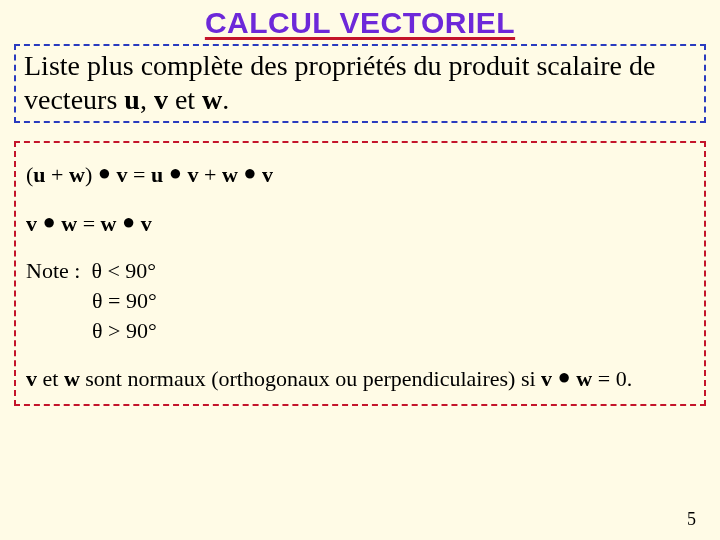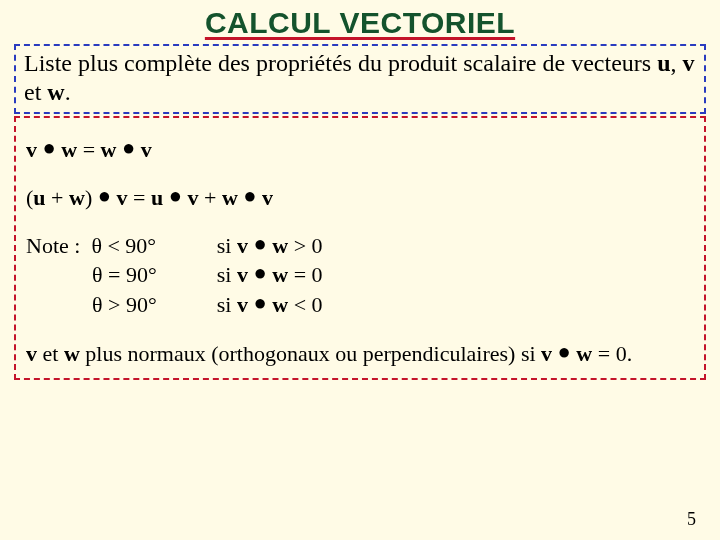--- a/index.html
+++ b/index.html
@@ -15,47 +15,47 @@
     height: 540px;
     position: relative;
     padding: 6px 10px 0 10px;
   }
   .title {
     font-family: Arial, Helvetica, sans-serif;
     font-weight: 900;
     font-size: 30px;
     text-align: center;
     letter-spacing: 0.5px;
-    color: #14532d;
+    color: #6d28d9;
     text-decoration: underline;
     text-decoration-color: #c4142a;
     text-decoration-thickness: 3px;
     text-underline-offset: 4px;
     margin-bottom: 4px;
   }
   .intro-box {
     border: 2px dashed #2a3bbf;
     padding: 3px 8px 5px 8px;
-    font-size: 24px;
+    font-size: 28px;
     line-height: 1.2;
-    margin: 0 4px 2px 4px;
+    margin: 0 4px 18px 4px;
   }
   .props-box {
     border: 2px dashed #c4142a;
     padding: 8px 10px 10px 10px;
     margin: 0 4px;
     font-size: 22px;
   }
   .prop {
     padding: 10px 0;
     line-height: 1.3;
   }
   .note-block {
     display: flex;
-    gap: 60px;
+    gap: 24px;
     padding: 8px 0 10px 0;
     line-height: 1.35;
   }
   .note-col { white-space: pre; }
   .final {
     padding: 10px 0 0 0;
     line-height: 1.3;
   }
   .pagenum {
     position: absolute;
@@ -76,39 +76,36 @@
 
   <div class="intro-box">
     <span>
       <span>Liste plus complète des propriétés du produit scalaire de vecteurs </span><b>u</b><span>, </span><b>v</b><span> et </span><b>w</b><span>.</span>
     </span>
   </div>
 
   <div class="props-box">
 
     <div class="prop">
-      <b>v</b><span class="dot"> ● </span><b>w</b><span> = </span><b>w</b><span class="dot"> ● </span><b>v</b>
+      <span>(</span><b>u</b><span> + </span><b>w</b><span>) </span><span class="dot">● </span><b>v</b><span> = </span><b>u</b><span class="dot"> ● </span><b>v</b><span> + </span><b>w</b><span class="dot"> ● </span><b>v</b>
     </div>
 
     <div class="prop">
-      <span>(</span><b>u</b><span> + </span><b>w</b><span>) </span><span class="dot">● </span><b>v</b><span> = </span><b>u</b><span class="dot"> ● </span><b>v</b><span> + </span><b>w</b><span class="dot"> ● </span><b>v</b>
+      <b>v</b><span class="dot"> ● </span><b>w</b><span> = </span><b>w</b><span class="dot"> ● </span><b>v</b>
     </div>
 
 
 
     <div class="note-block">
       <div class="note-col"><span>Note :  </span><span>θ &lt; 90°</span>
             <span>θ = 90°</span>
             <span>θ &gt; 90°</span></div>
-      <div class="note-col"><span>si </span><b>v</b><span class="dot"> ● </span><b>w</b><span> &gt; 0</span>
-<span>si </span><b>v</b><span class="dot"> ● </span><b>w</b><span> = 0</span>
-<span>si </span><b>v</b><span class="dot"> ● </span><b>w</b><span> &lt; 0</span></div>
     </div>
 
     <div class="final">
-      <b>v</b><span> et </span><b>w</b><span> plus normaux (orthogonaux ou perpendiculaires) si </span><b>v</b><span class="dot"> ● </span><b>w</b><span> = 0.</span>
+      <b>v</b><span> et </span><b>w</b><span> sont normaux (orthogonaux ou perpendiculaires) si </span><b>v</b><span class="dot"> ● </span><b>w</b><span> = 0.</span>
     </div>
 
   </div>
 
   <div class="pagenum">5</div>
 
 </div>
 
 </body></html>

